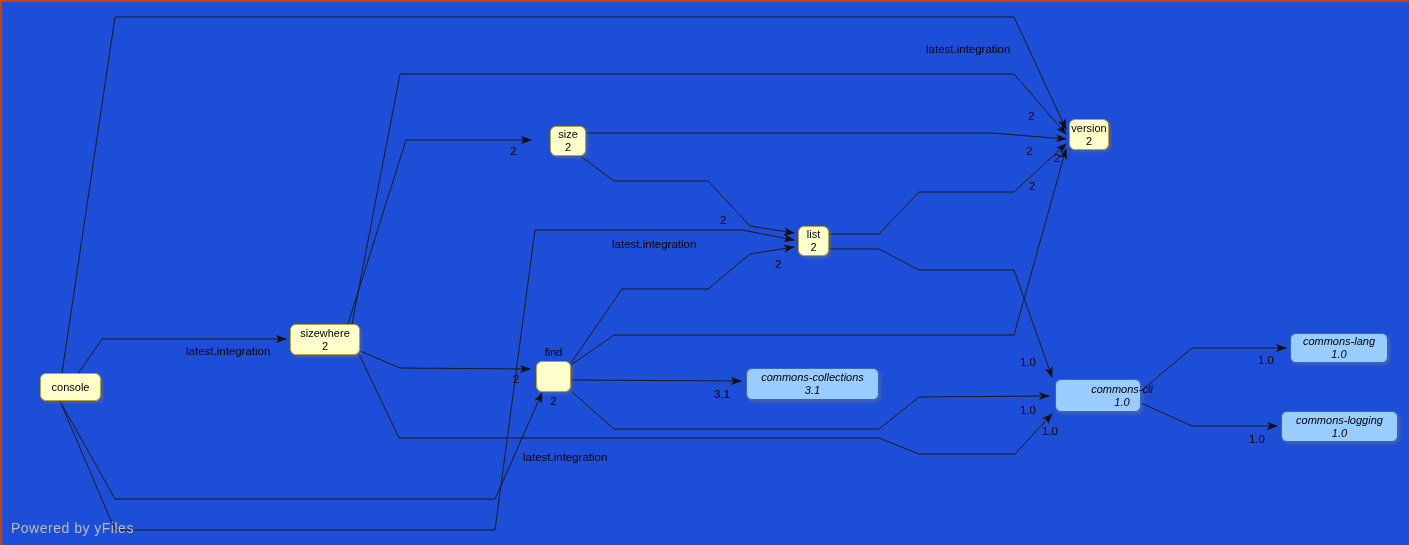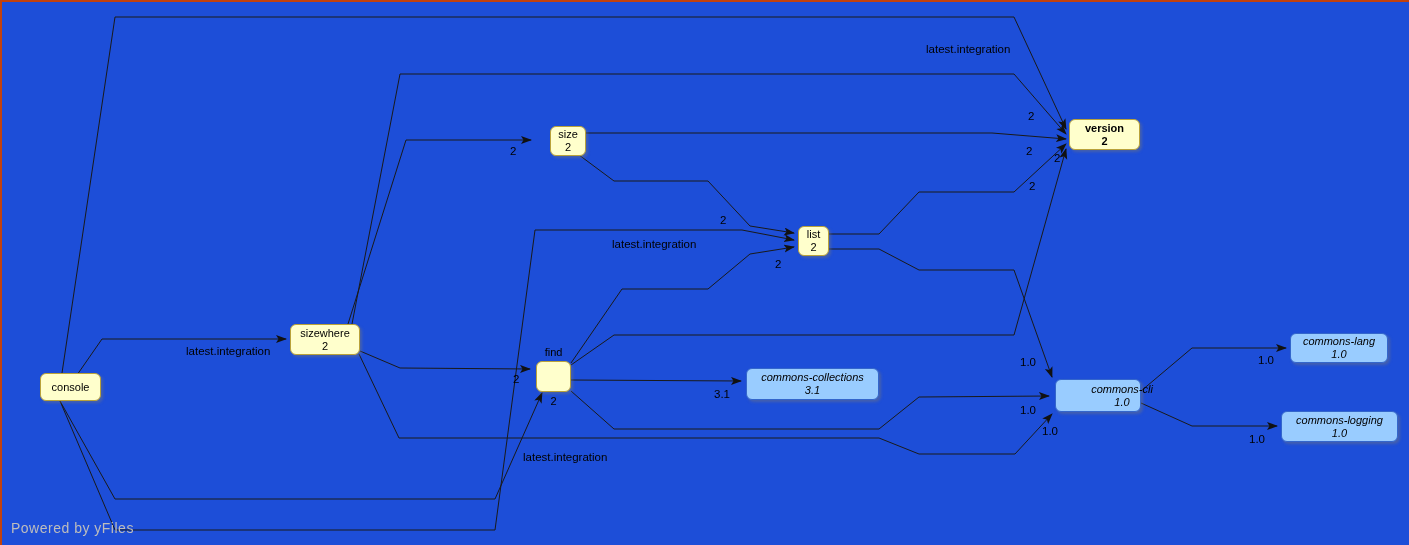--- a/index.html
+++ b/index.html
@@ -101,21 +101,21 @@
         <span>2</span>
       </div>
       <div class="node module" style="left: 534px; top: 359px; width: 35px; height: 31px; gap: 36px;">
         <span>find</span>
         <span>2</span>
       </div>
       <div class="node module" style="left: 796px; top: 224px; width: 31px; height: 30px;">
         <span>list</span>
         <span>2</span>
       </div>
-      <div class="node module" style="left: 1067px; top: 117px; width: 71px; height: 31px; font-weight: bold;">
+      <div class="node module" style="left: 1067px; top: 117px; width: 40px; height: 31px;">
         <span>version</span>
         <span>2</span>
       </div>
       <div class="node library" style="left: 744px; top: 366px; width: 133px; height: 32px;">
         <span>commons-collections</span>
         <span>3.1</span>
       </div>
       <div class="node library" style="left: 1053px; top: 377px; width: 86px; height: 33px; padding-left: 48px;">
         <span>commons-cli</span>
         <span>1.0</span>

